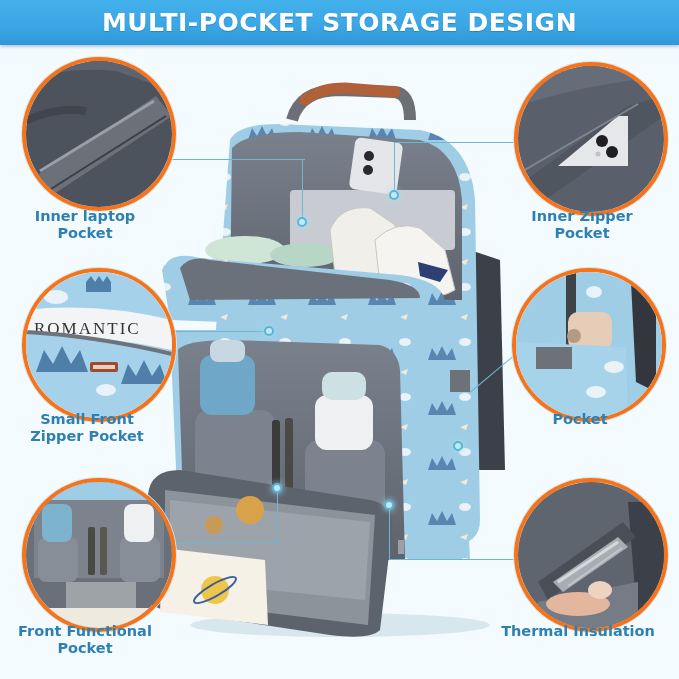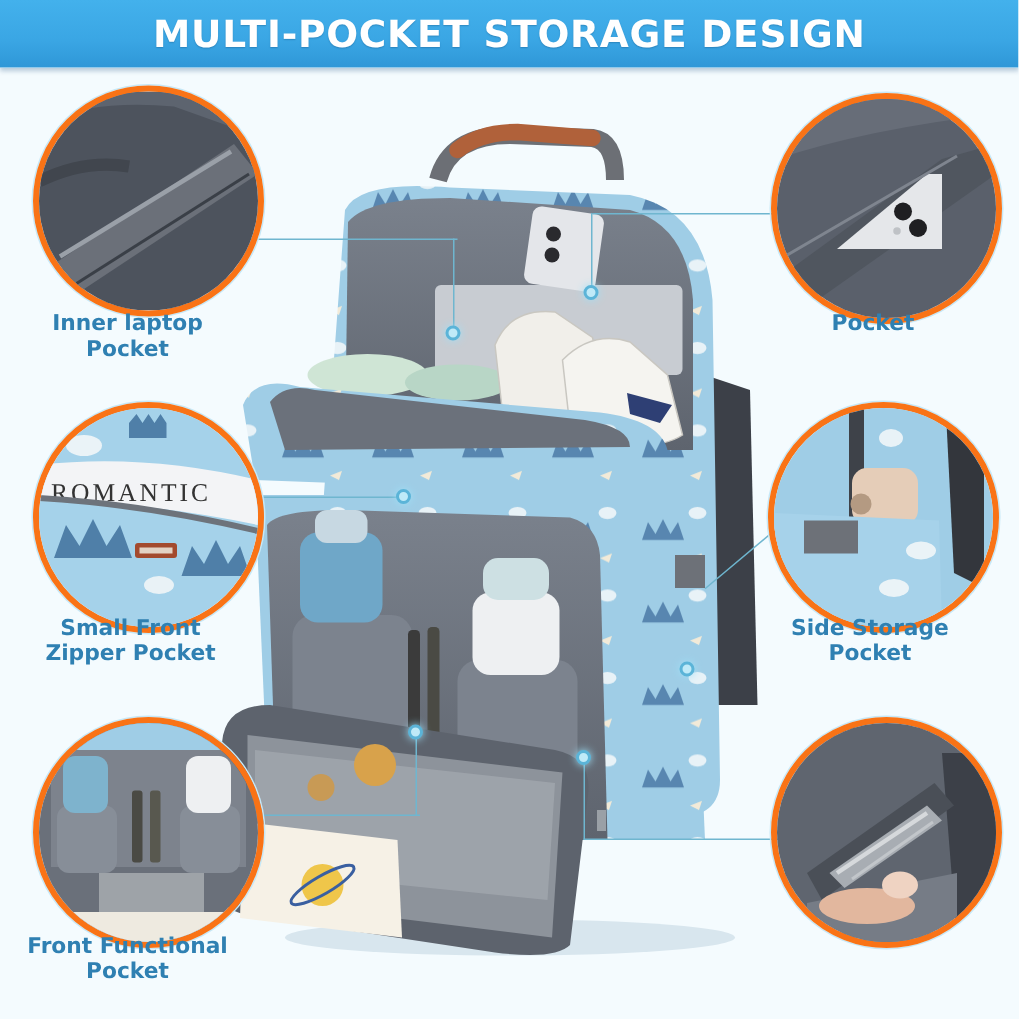--- a/index.html
+++ b/index.html
@@ -202,50 +202,51 @@
     <path d="M0 40 Q60 20 146 10 L146 0 L0 0 Z" fill="#676d78"></path>
     <path d="M0 120 L110 40 L146 30 L146 50 L10 146 Z" fill="#50565f"></path>
     <path d="M40 100 L100 50 L110 50 L110 100 Z" fill="#e5e7ea"></path>
     <circle cx="84" cy="75" r="6" fill="#1f1f22"></circle>
     <circle cx="94" cy="86" r="6" fill="#1f1f22"></circle>
     <circle cx="80" cy="88" r="2.5" fill="#bfc2c6"></circle>
     <path d="M0 108 L120 38" stroke="#7f858f" stroke-width="2"></path>
   </svg>
 </div>
 <div class="label" style="left:492px;top:208px;">
+  <div>Inner Zipper</div>
   <div>Pocket</div>
 </div>
 
 <div class="callout" style="left:512px;top:268px;">
   <svg width="146" height="146" viewBox="0 0 146 146">
     <rect width="146" height="146" fill="#9fcde6"></rect>
     <rect x="50" y="0" width="10" height="80" fill="#3e4249"></rect>
     <path d="M115 10 L140 25 L140 120 L120 110 Z" fill="#33363c"></path>
     <ellipse cx="78" cy="20" rx="8" ry="6" fill="#e8f2f7"></ellipse>
     <rect x="52" y="40" width="44" height="38" rx="10" fill="#e5cdb8"></rect>
     <circle cx="58" cy="64" r="7" fill="#b49a82"></circle>
     <rect x="56" y="75" width="40" height="16" fill="#3d5c80"></rect>
     <path d="M0 70 L110 75 L112 146 L0 146 Z" fill="#a6d2ea"></path>
     <rect x="20" y="75" width="36" height="22" fill="#6d7178"></rect>
     <ellipse cx="98" cy="95" rx="10" ry="6" fill="#eaf3f7"></ellipse>
     <ellipse cx="80" cy="120" rx="10" ry="6" fill="#eaf3f7"></ellipse>
   </svg>
 </div>
 <div class="label" style="left:490px;top:411px;">
-  <div>Side Storage</div>
   <div>Pocket</div>
 </div>
 
 <div class="callout" style="left:514px;top:478px;">
   <svg width="146" height="146" viewBox="0 0 146 146">
     <rect width="146" height="146" fill="#5f656f"></rect>
     <path d="M110 20 L146 20 L146 146 L120 146 Z" fill="#3c4048"></path>
     <path d="M20 100 L105 40 L118 55 L30 118 Z" fill="#4a4f57"></path>
     <path d="M35 100 L100 55 L110 65 L45 110 Z" fill="#a8adb3"></path>
     <path d="M40 100 L100 60" stroke="#d6d9dc" stroke-width="3"></path>
     <path d="M50 104 L104 66" stroke="#c2c6ca" stroke-width="2"></path>
     <path d="M20 120 L120 100 L120 146 L20 146 Z" fill="#767c86"></path>
     <ellipse cx="60" cy="122" rx="32" ry="12" fill="#e2b79e"></ellipse>
     <ellipse cx="82" cy="108" rx="12" ry="9" fill="#efd3c2"></ellipse>
   </svg>
 </div>
 <div class="label" style="left:488px;top:623px;">
+  <div>Thermal Insulation</div>
 </div>
 
 </body></html>

